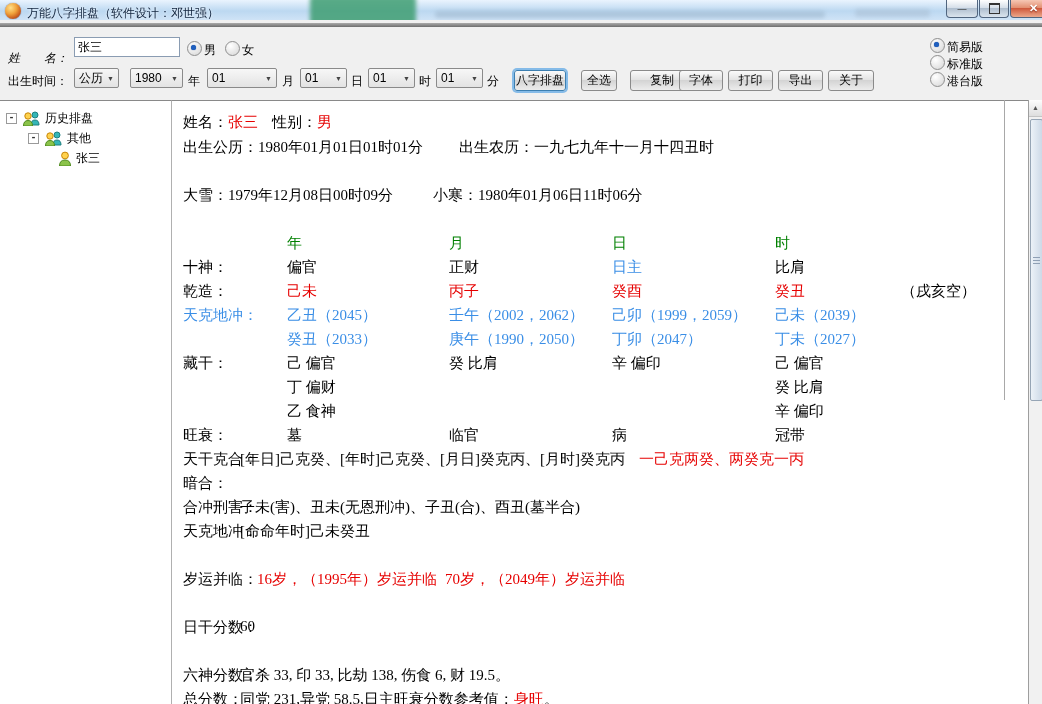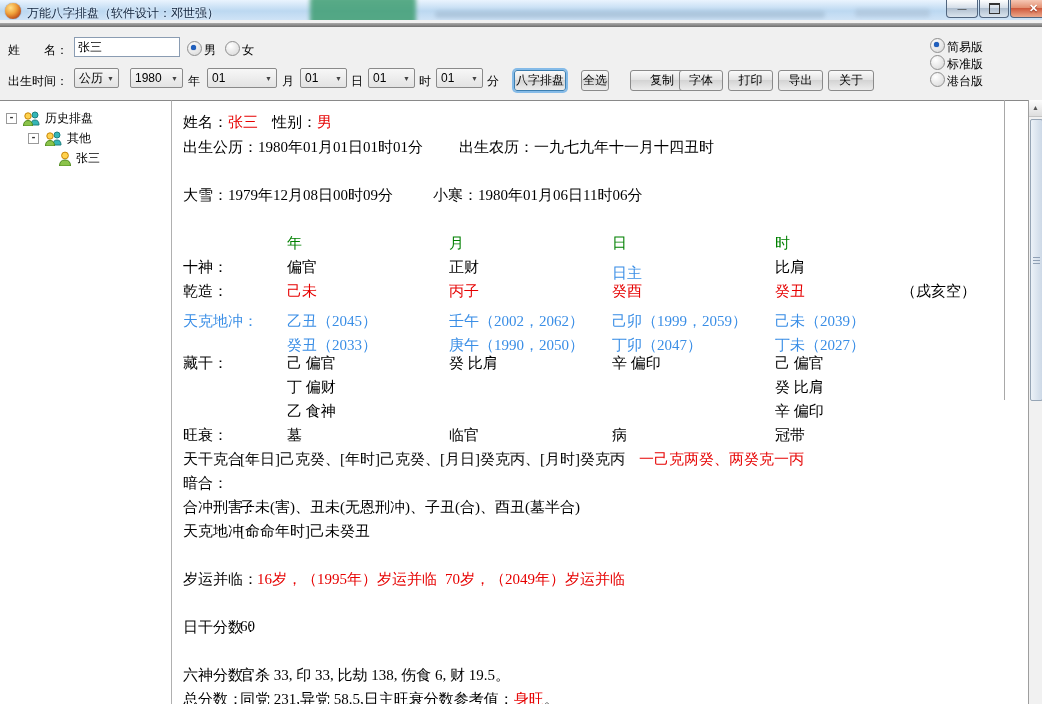--- a/index.html
+++ b/index.html
@@ -57,21 +57,21 @@
   .ebox{width:11px;height:11px;box-sizing:border-box;border:1px solid #9a9a9a;background:#fff;
         font:bold 10px/8px "Liberation Mono",monospace;text-align:center;color:#333;margin-right:5px;}
   .ticon{margin-right:4px;display:block;}
   
   .report{position:absolute;left:172px;top:100px;width:870px;height:604px;background:#fff;
           border-top:1px solid #898989;box-sizing:border-box;font-size:15px;}
   .r{position:absolute;left:0;width:100%;height:24px;white-space:nowrap;}
   .s{position:absolute;white-space:nowrap;}
   .pl{left:11px;}  .pv{left:68px;}  .p1{left:115px;} .p2{left:277px;}
   .p3{left:440px;} .p4{left:603px;} .p5{left:729px;}
-  .red{color:#e60000;} .green{color:#008000;} .blue{color:#3a8ee6;margin-top:6px;}
+  .red{color:#e60000;} .green{color:#008000;} .blue{color:#3a8ee6;}
   .gap36{display:inline-block;width:36px;} .gap40{display:inline-block;width:40px;}
   .noteoff{margin-left:14px;}
   .vline{position:absolute;left:1004px;top:100px;width:1px;height:300px;background:#a8a8a8;}
   
   .sbar{position:absolute;left:1028px;top:100px;width:14px;height:604px;background:#f1f1f1;
         border-left:1px solid #9e9e9e;box-sizing:border-box;z-index:6;}
   .sup{height:16px;border-bottom:1px solid #c4c4c4;display:flex;align-items:center;justify-content:center;
        font-size:7px;color:#555;background:linear-gradient(#fdfdfd,#dedede);}
   .sthumb{position:absolute;top:19px;left:1px;width:11px;height:280px;border:1px solid #96a5b5;
           border-radius:2px;background:linear-gradient(90deg,#ecf2f8,#cdd9e7);}
@@ -97,21 +97,21 @@
           <span class="maxbox"></span>
         </div>
       <div class="wbtn close">
           <span>✕</span>
         </div>
     </div>
   </div>
   <div class="topline"></div>
 
   <div class="formarea">
-    <span class="flbl" style="left:8px;top:15px;">姓　　名：</span>
+    <span class="flbl" style="left:8px;top:23px;font-style:italic;">姓　　名：</span>
     <input class="name-input" value="张三" style="">
     <span class="radio sel" style="left:187px;top:14px;"></span>
     <span class="flbl" style="left:204px;top:15px;">男</span>
     <span class="radio" style="left:225px;top:14px;"></span>
     <span class="flbl" style="left:242px;top:15px;">女</span>
 
     <span class="flbl" style="left:8px;top:46px;">出生时间：</span>
     <div class="combo" style="left:74px;top:41px;width:45px;">
       <span>公历</span>
         <span class="arr">▼</span>
@@ -136,21 +136,21 @@
         <span class="arr">▼</span>
     </div>
     <span class="flbl" style="left:419px;top:46px;">时</span>
     <div class="combo" style="left:436px;top:41px;width:47px;">
       <span>01</span>
         <span class="arr">▼</span>
     </div>
     <span class="flbl" style="left:487px;top:46px;">分</span>
 
     <div class="btn focus" style="left:514px;width:52px;">八字排盘</div>
-    <div class="btn" style="left:581px;width:28px;">全选</div>
+    <div class="btn" style="left:581px;width:36px;">全选</div>
     <div class="btn" style="left:630px;width:64px;">复制</div>
     <div class="btn" style="left:679px;width:44px;">字体</div>
     <div class="btn" style="left:728px;width:45px;">打印</div>
     <div class="btn" style="left:778px;width:45px;">导出</div>
     <div class="btn" style="left:828px;width:46px;">关于</div>
 
     <span class="radio sel" style="left:930px;top:11px;"></span>
     <span class="flbl" style="left:947px;top:12px;">简易版</span>
     <span class="radio" style="left:930px;top:28px;"></span>
     <span class="flbl" style="left:947px;top:29px;">标准版</span>

